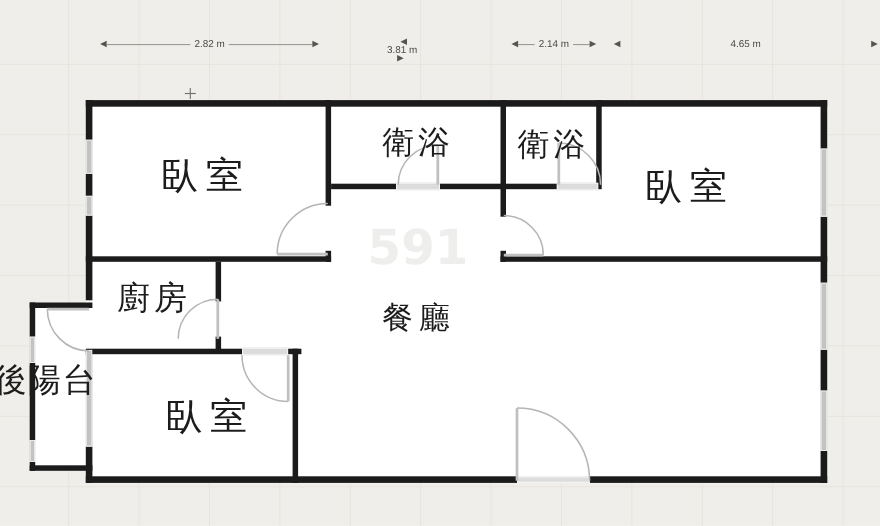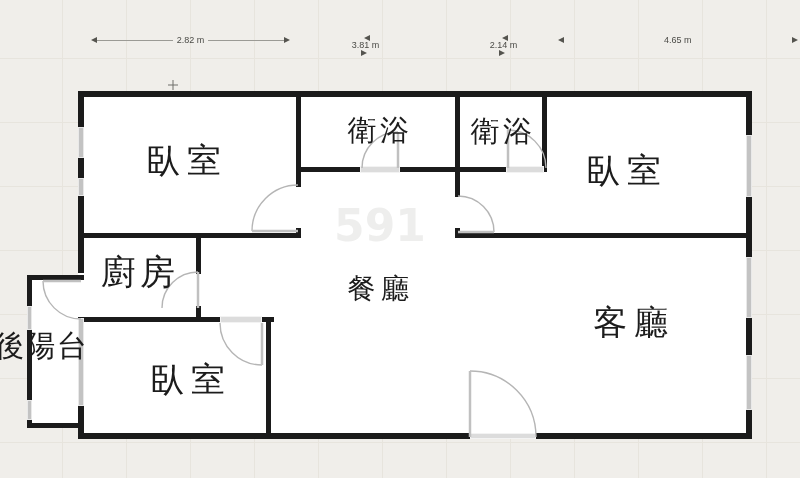--- a/index.html
+++ b/index.html
@@ -60,21 +60,21 @@
     <span class="dim-line"></span>
     <span class="arrow-r"></span>
   </div>
   <div class="dim-seg" style="left:292px;width:147px;flex-direction:column;">
     <span class="arrow-l"></span>
     <span class="dim-line"></span>
     <span class="dim-label">3.81 m</span>
     <span class="dim-line"></span>
     <span class="arrow-r"></span>
   </div>
-  <div class="dim-seg" style="left:462px;width:83px;flex-direction:column;">
+  <div class="dim-seg" style="left:462px;width:83px;">
     <span class="arrow-l"></span>
     <span class="dim-line"></span>
     <span class="dim-label">2.14 m</span>
     <span class="dim-line"></span>
     <span class="arrow-r"></span>
   </div>
   <div class="dim-seg" style="left:555px;width:193px;gap:48px;">
     <span class="arrow-l"></span>
     <span class="dim-line"></span>
     <span class="dim-label">4.65 m</span>
@@ -156,19 +156,18 @@
       <path d="M173 80 L173 90"></path>
     </g>
   </svg>
 
   <div id="watermark">591</div>
 
   <div class="room-label" style="left:187px;top:160px;font-size:34px;">臥室</div>
   <div class="room-label small" style="left:380px;top:130px;font-size:29px;">衛浴</div>
   <div class="room-label small" style="left:503px;top:131px;font-size:29px;">衛浴</div>
   <div class="room-label" style="left:627px;top:170px;font-size:34px;">臥室</div>
-  <div class="room-label small" style="left:140px;top:272px;font-size:35px;">廚房</div>
+  <div class="room-label small" style="left:140px;top:272px;font-size:30px;">廚房</div>
   <div class="room-label" style="left:381px;top:289px;font-size:28px;">餐廳</div>
-  <div class="room-label" style="left:634px;top:322px;font-size:34px;">客廳</div>
   <div class="room-label" style="left:191px;top:379px;font-size:34px;">臥室</div>
   <div class="room-label" id="label-balcony" style="left:-6px;top:331px;font-size:30px;">後陽台</div>
 
 </div>
 
 </body></html>

